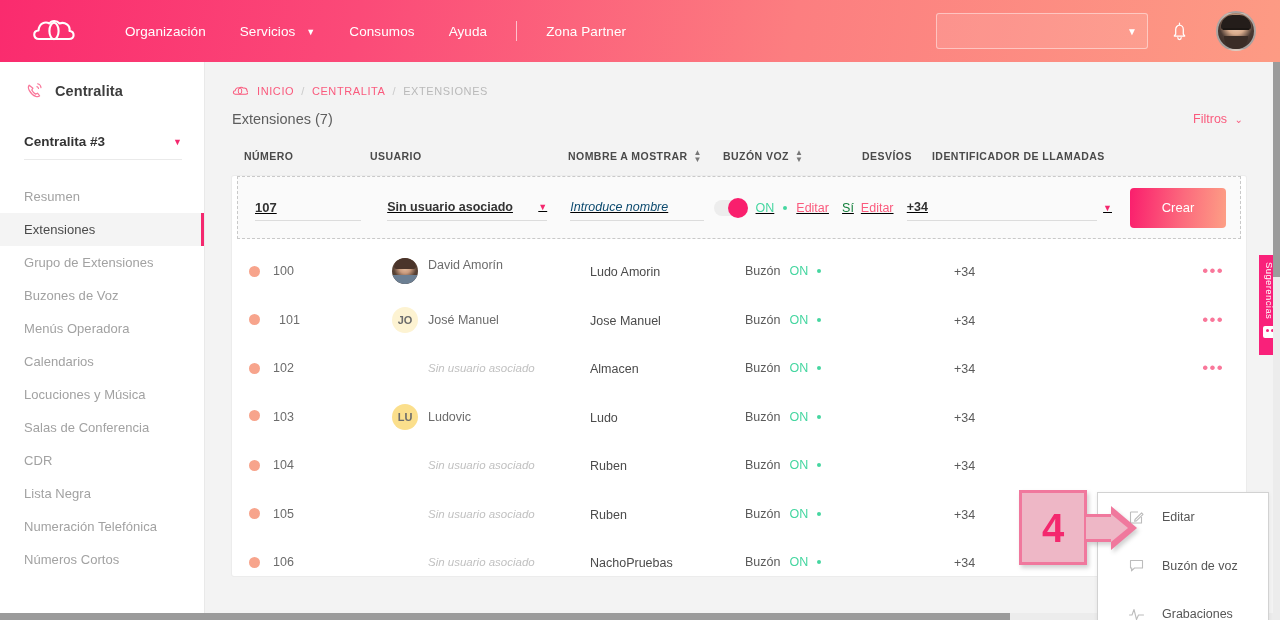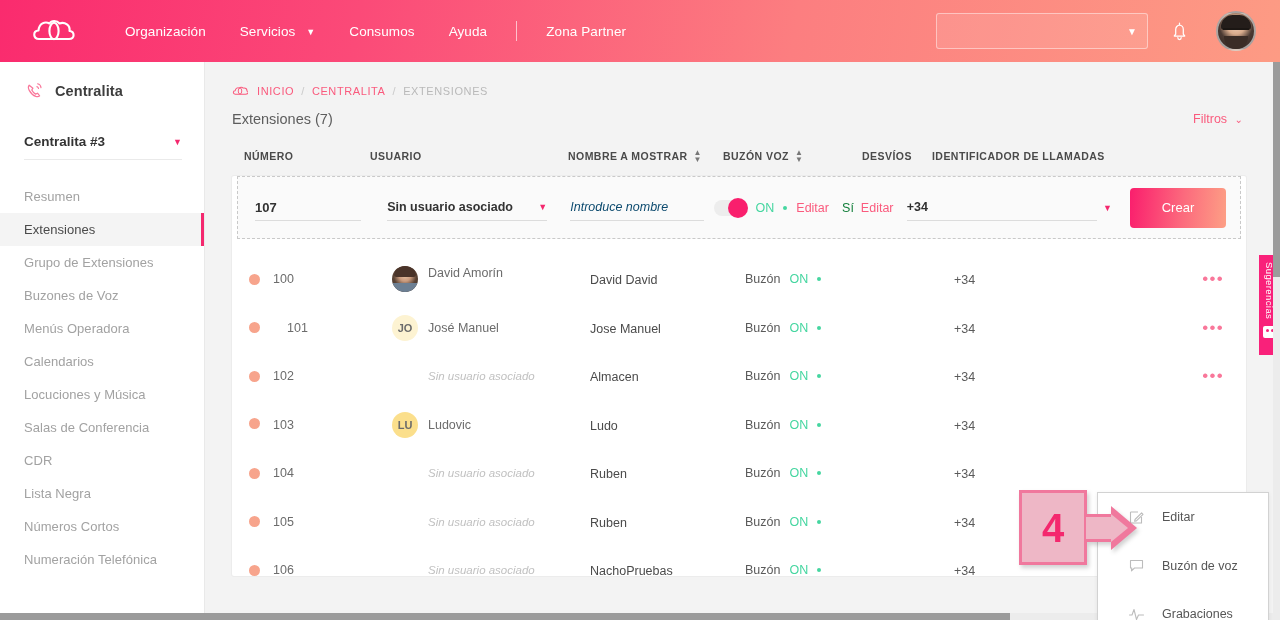--- a/index.html
+++ b/index.html
@@ -99,22 +99,22 @@
   .th { display:flex; align-items:center; gap:6px; }
   .sort-ico { display:inline-block; font-size: 8px; line-height:7px; color:#777; }
 
   .card {
     margin: 13px 27px 0 27px; background:#fff; border-radius:2px;
     height: 400px; position:relative; box-shadow: 0 0 0 1px #ececec;
   }
 
   
   .newrow {
-    height: 63px; margin: 5px 5px 16px 5px; border: 1px dashed #c9c9c9;
-    background:#fafafa; display:flex; align-items:center; position:relative;
+    height: 63px; margin: 5px 5px 8px 5px; border: 1px dashed #c9c9c9;
+    background:#fafafa; display:flex; align-items:center; position:relative;text-decoration:underline;
   }
   .nr-num { font-size: 13px; font-weight:bold; color:#333; }
   .nr-underline { border-bottom:1px solid #dcdcdc; height:26px; display:flex; align-items:center; }
   .nr-sel { display:flex; align-items:center; justify-content:space-between; }
   .nr-sel-label { font-size:12.5px; font-weight:bold; color:#333; }
   .nr-sel-caret { font-size:9px; color:#f4286e; }
   .nr-ph { font-size: 12.5px; color:#0c4a6e; font-style: italic; }
   .toggle {
     width: 33px; height: 16px; border-radius: 9px; background:#ededed;
     position:relative; cursor:pointer; flex:0 0 auto;
@@ -309,24 +309,24 @@
       <div class="sb-item">
           <span>Salas de Conferencia</span>
         </div>
       <div class="sb-item">
           <span>CDR</span>
         </div>
       <div class="sb-item">
           <span>Lista Negra</span>
         </div>
       <div class="sb-item">
+          <span>Numeración Telefónica</span>
+        </div>
+      <div class="sb-item">
           <span>Números Cortos</span>
-        </div>
-      <div class="sb-item">
-          <span>Numeración Telefónica</span>
         </div>
     </div>
   </div>
 
   <div class="main">
 
     <div class="breadcrumb">
       <svg class="bc-cloud" viewBox="0 0 20 12">
         <path d="M4 10 C1 10 0.8 6 4 5.8 C4.2 2.4 7.2 1.2 9.2 2.4 C10.2 0.8 12.8 0.9 14 2.4 C16.6 1.5 19 3.4 18.6 6 C21 6.2 21 10 17 10 Z" fill="none" stroke="#fa5a7d" stroke-width="1.3" stroke-linejoin="round"></path>
         <ellipse cx="10" cy="6" rx="2.2" ry="3.8" fill="none" stroke="#fa5a7d" stroke-width="1.2"></ellipse>
@@ -418,35 +418,35 @@
             <span class="st-dot"></span>
             <span class="row-num">100</span>
           </div>
           <div style="width:198px; display:flex; align-items:flex-start; gap:10px;">
             <span class="av photo">
                 <span class="h"></span>
                 <span class="s"></span>
               </span>
             <span class="user-name">David Amorín</span>
           </div>
-          <div style="width:155px;"><span class="disp-name">David David</span></div>
+          <div style="width:155px;"><span class="disp-name">Ludo Amorin</span></div>
           <div style="width:139px; display:flex; align-items:center; gap:9px;">
             <span class="buzon-txt">Buzón</span>
             <span class="on-text">ON</span>
             <span class="dot-sm"></span>
           </div>
           <div style="width:70px;"></div>
           <div style="width:240px;"><span class="cid-txt">+34</span></div>
           <div style="margin-left:auto; padding-right:22px;">
             <span class="kebab">•••</span>
           </div>
         </div>
 
         <div class="row">
-          <div style="width:160px; padding-left:17px; display:flex; align-items:center; gap:27px;">
+          <div style="width:160px; padding-left:17px; display:flex; align-items:center; gap:19px;">
             <span class="st-dot"></span>
             <span class="row-num">101</span>
           </div>
           <div style="width:198px; display:flex; align-items:center; gap:10px;">
             <span class="av" style="background:#fdf3d2;">JO</span>
             <span class="user-name">José Manuel</span>
           </div>
           <div style="width:155px;"><span class="disp-name">Jose Manuel</span></div>
           <div style="width:139px; display:flex; align-items:center; gap:9px;">
             <span class="buzon-txt">Buzón</span>

